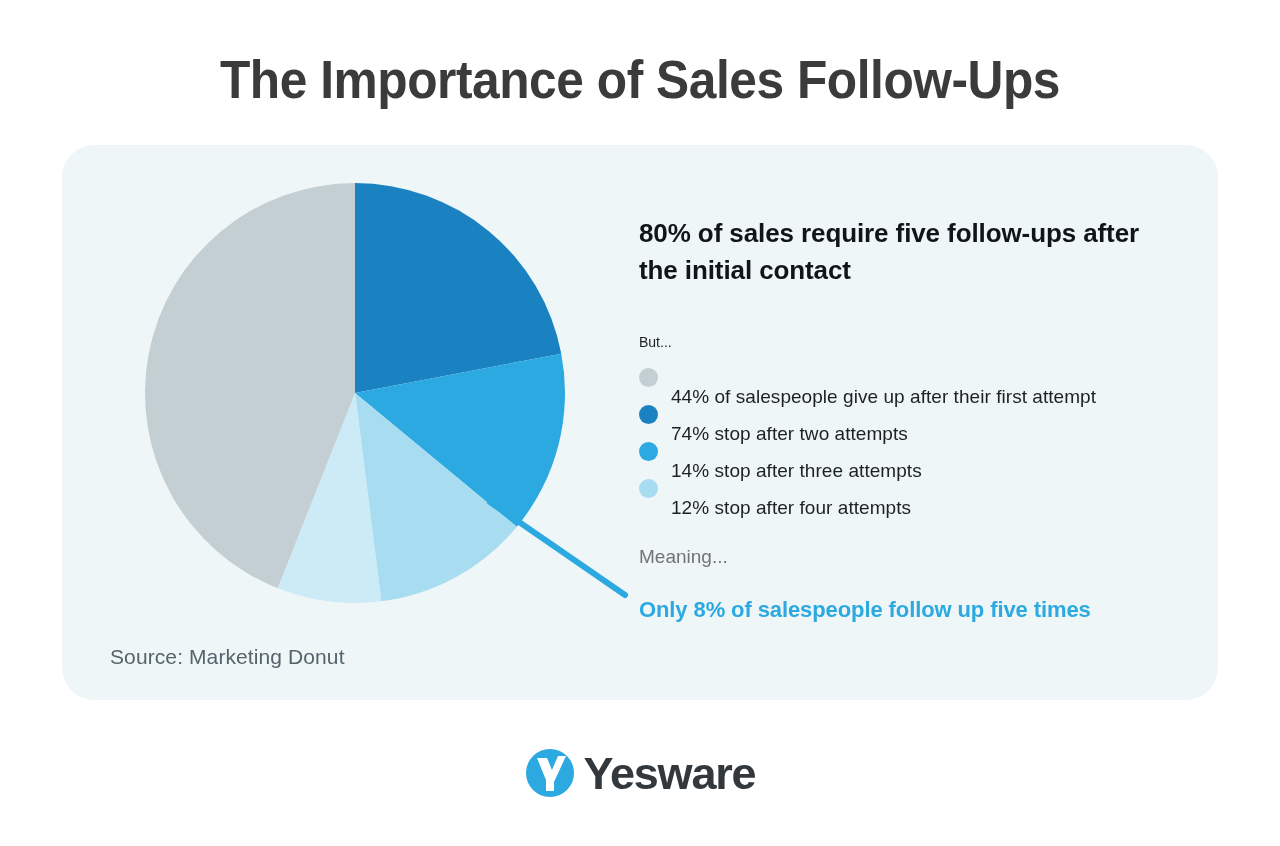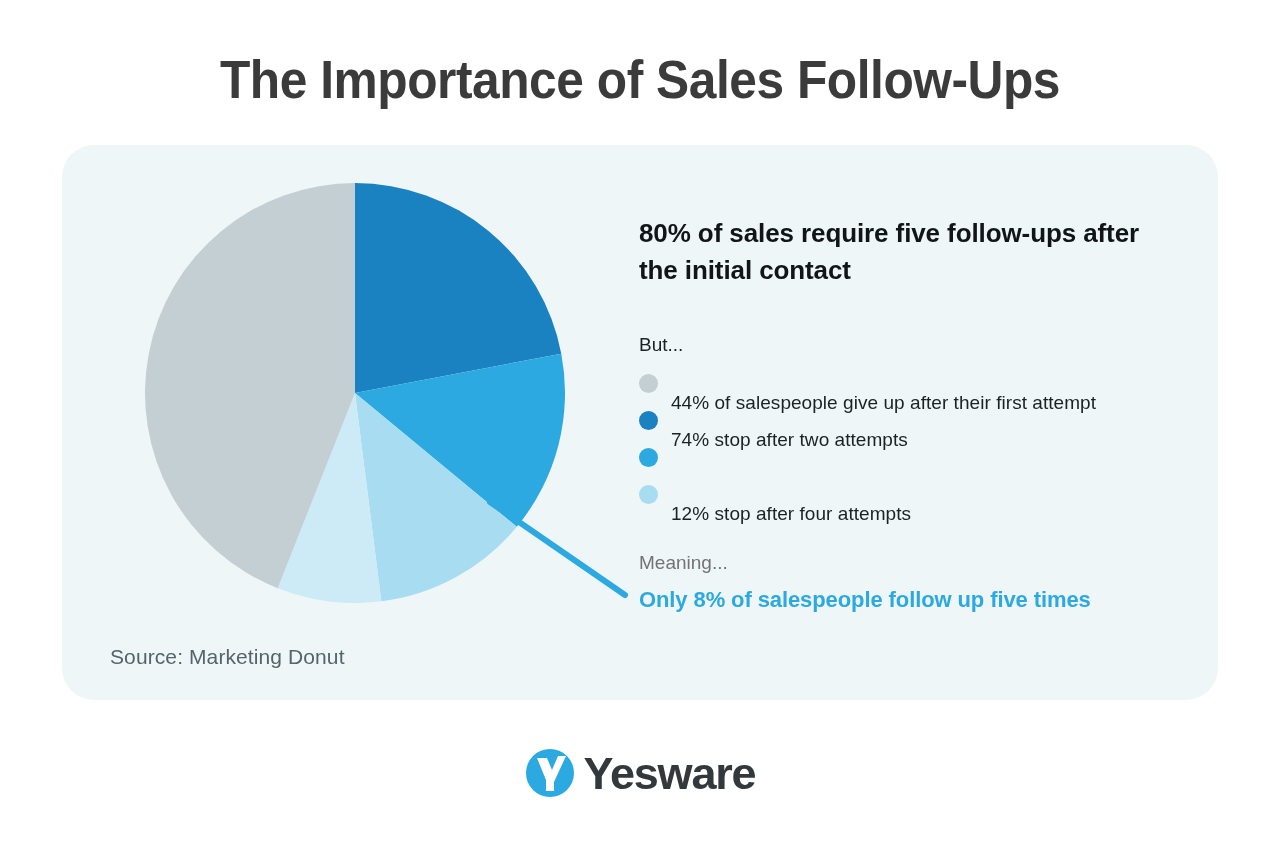--- a/index.html
+++ b/index.html
@@ -83,21 +83,21 @@
   .headline {
     font-size: 26px;
     font-weight: bold;
     line-height: 1.42;
     color: #111418;
     letter-spacing: -0.1px;
     margin: 0;
   }
   .but-label {
     margin-top: 45px;
-    font-size: 19px;
+    font-size: 14px;
     color: #1c2124;
   }
   .legend {
     margin-top: 9px;
     list-style: none;
     padding: 0;
     margin-bottom: 0;
   }
   .legend-row {
     display: flex;
@@ -117,21 +117,21 @@
     letter-spacing: 0.05px;
     white-space: nowrap;
     margin-top: 39px;
   }
   .meaning-label {
     margin-top: 39px;
     font-size: 19px;
     color: #737373;
   }
   .conclusion {
-    margin-top: 10px;
+    margin-top: 26px;
     font-size: 22px;
     font-weight: bold;
     line-height: 1.42;
     letter-spacing: -0.1px;
   }
 
   
   .footer-logo {
     position: absolute;
     left: 0;
@@ -186,20 +186,21 @@
       <li class="legend-row">
         <span class="legend-dot" style="background: rgb(195, 207, 210);"></span>
         <span class="legend-label">44% of salespeople give up after their first attempt</span>
       </li>
       <li class="legend-row">
         <span class="legend-dot" style="background: rgb(27, 130, 194);"></span>
         <span class="legend-label">74% stop after two attempts</span>
       </li>
       <li class="legend-row">
         <span class="legend-dot" style="background: rgb(43, 169, 224);"></span>
+        <span class="legend-label">14% stop after three attempts</span>
       </li>
       <li class="legend-row">
         <span class="legend-dot" style="background: rgb(168, 220, 240);"></span>
         <span class="legend-label">12% stop after four attempts</span>
       </li>
     </ul>
 
     <div class="meaning-label">Meaning...</div>
 
     <div class="conclusion" id="conclusion-text" style="color: rgb(43, 169, 224);">Only 8% of salespeople follow up five times</div>

